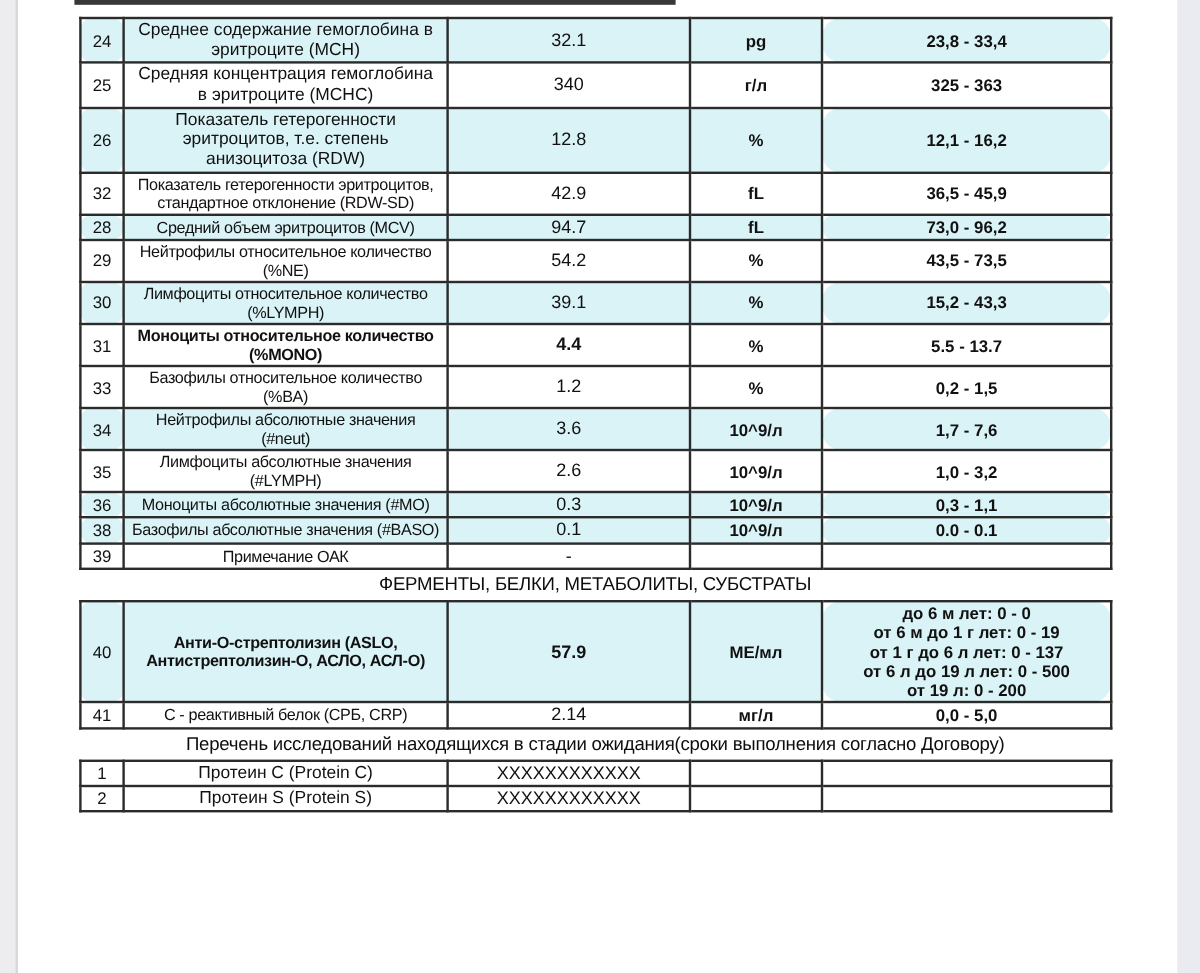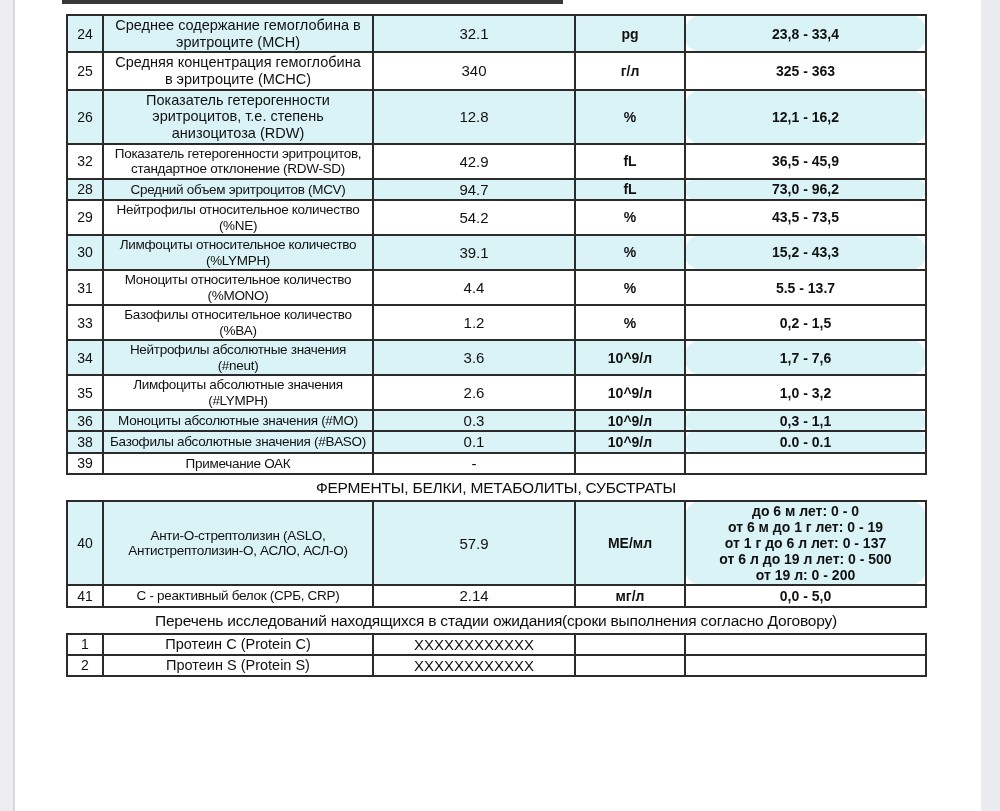--- a/index.html
+++ b/index.html
@@ -32,28 +32,28 @@
   table.lab {
     border-collapse: collapse; table-layout: fixed; width: 859px;
     background: #ffffff;
   }
   table.lab td {
     border: 2px solid #2b2b2b;
     padding: 1px 6px;
     vertical-align: middle;
     line-height: 1.15;
   }
-  .c-num   { width: 36px;  text-align: center; font-size: 14px; padding: 1px 2px; }
+  .c-num   { width: 36px;  text-align: center; font-size: 14px; padding: 1px 2px; border-radius: 10px; }
   .c-name  { width: 270px; text-align: center;   font-size: 14.5px; }
   .c-value { width: 202px; text-align: center; font-size: 15px; }
   .c-unit  { width: 110px; text-align: center; font-size: 14px; font-weight: bold; }
   .c-range { width: 241px; text-align: center; font-size: 14px; font-weight: bold; white-space: pre-line; line-height: 1.25; border-radius: 16px; }
 
   tr.shaded td { background: #d9f3f6; }
-  tr.bold-row .c-name, tr.bold-row .c-value { font-weight: normal; }
+  tr.bold-row .c-name, tr.bold-row .c-value { font-weight: bold; }
   tr.narrow .c-name { font-size: 13.5px; letter-spacing: -0.3px; }
 
   .section-title {
     width: 859px;
     font-weight: normal; font-size: 15.5px;
     letter-spacing: -0.2px;
     padding: 4px 0 3px 1px;
     color: #0d0d0d;
     text-align: center;
   }

